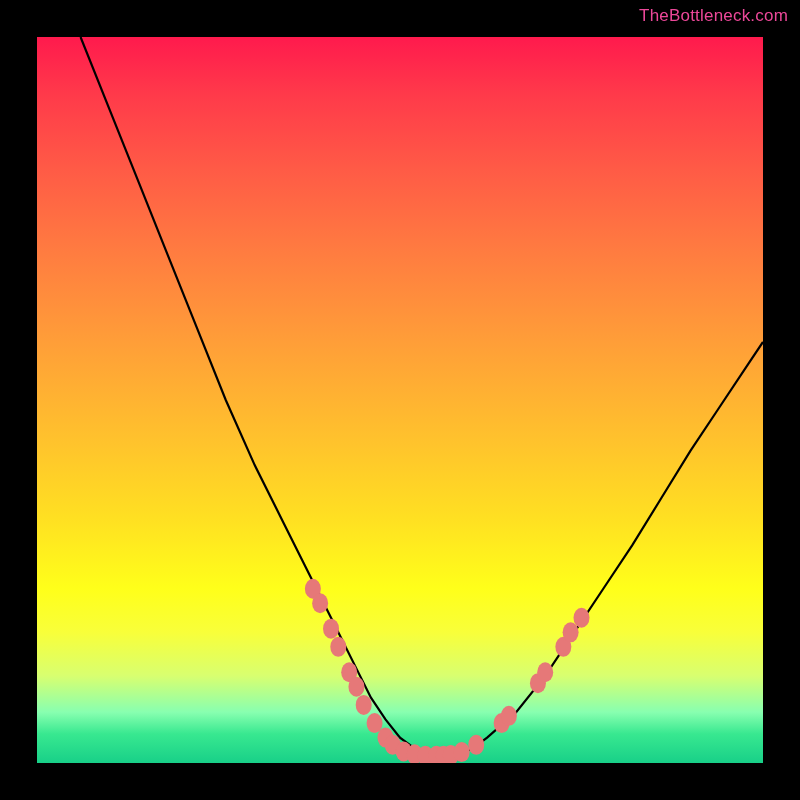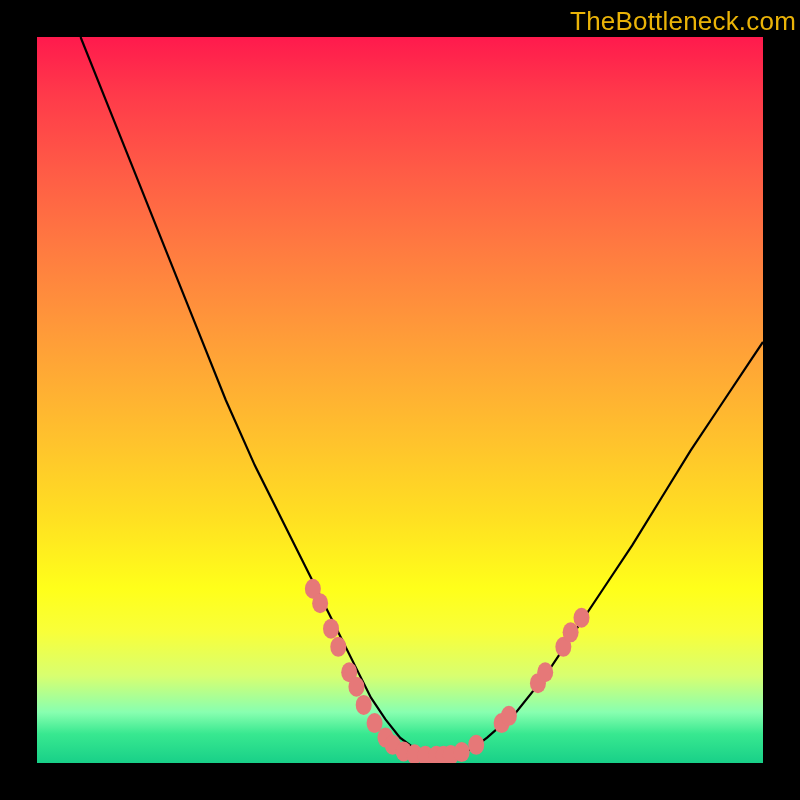--- a/index.html
+++ b/index.html
@@ -46,23 +46,23 @@
       #18d088 100%
     );
   }
   .curve-layer, .dots-layer {
     position: absolute;
     inset: 0;
   }
   .watermark {
     position: absolute;
     top: 6px;
-    right: 4px;
-    color: #eab308;
-    font-size: 26px;
+    right: 12px;
+    color: #ec4899;
+    font-size: 17px;
     font-weight: 400;
     letter-spacing: 0.2px;
   }
 </style>
 </head>
 <body>
 
 <div class="frame">
   <div class="plot-area">
     <div class="gradient"></div>

